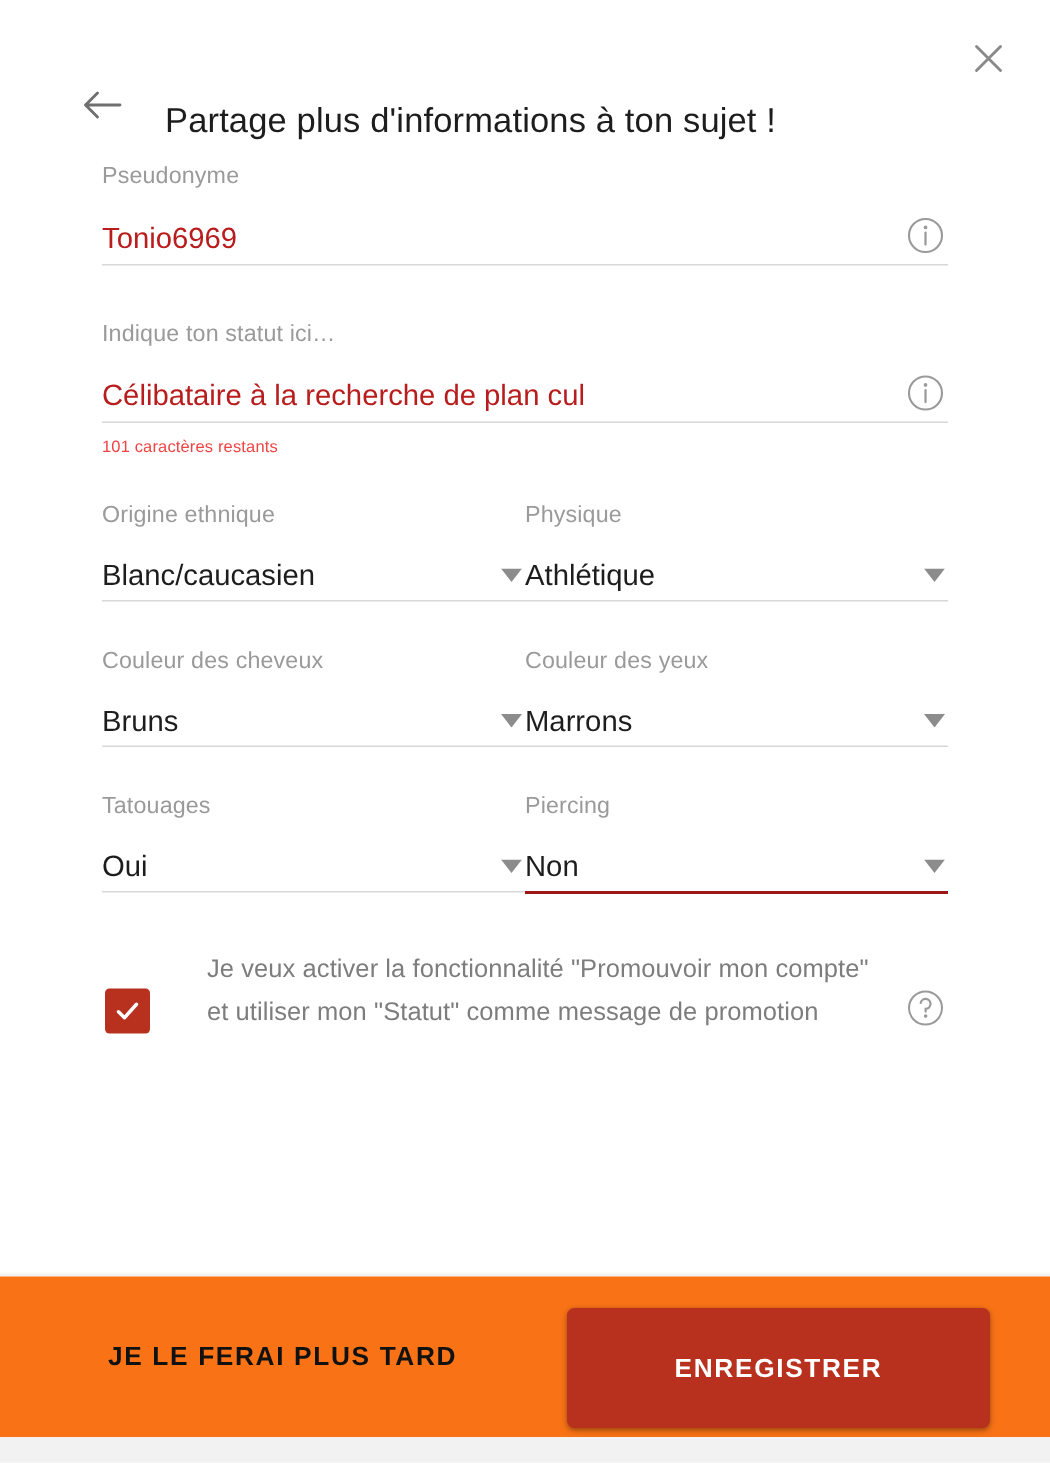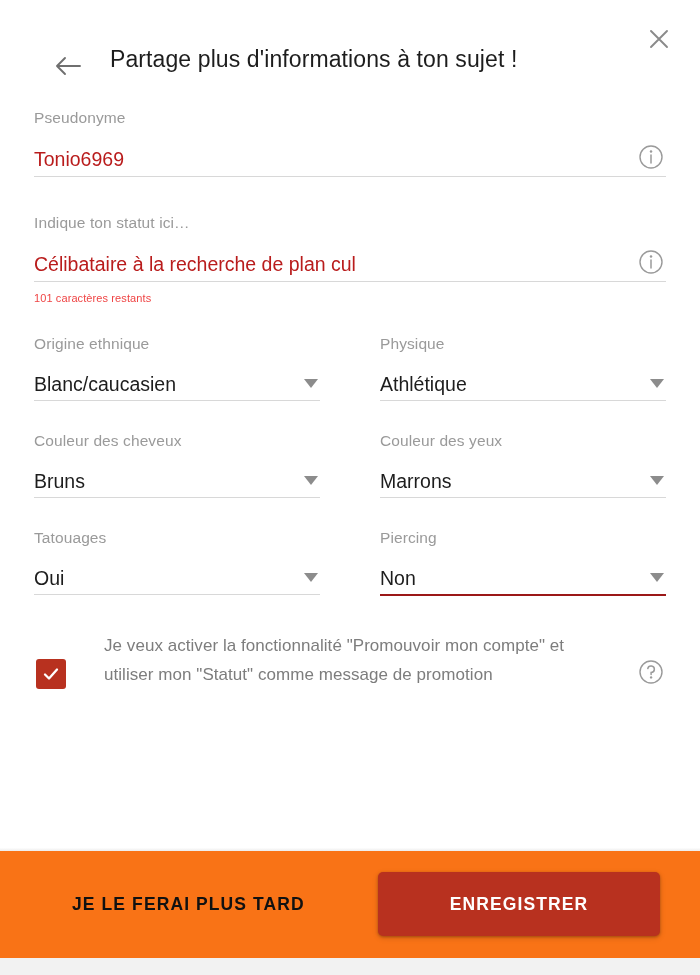--- a/index.html
+++ b/index.html
@@ -27,42 +27,42 @@
     position:absolute; top:22px; right:24px;
     width:34px; height:34px;
     display:flex; align-items:center; justify-content:center;
     cursor:pointer;
   }
   .close-btn svg { display:block; }
 
   .title-row {
     position:absolute; top:46px; left:0;
     width:664px; height:48px;
-    display:flex; align-items:flex-start;
+    display:flex; align-items:flex-end;
   }
   .back-btn {
     width:44px; height:44px;
     margin-left:46px;
     display:flex; align-items:center; justify-content:center;
     cursor:pointer; flex:none;
   }
   .page-title {
     margin-left:20px;
     font-size:23px;
     color:#1d1d1d;
     letter-spacing:.1px;
     white-space:nowrap;
   }
 
   
   .form {
     position:absolute;
     top:108px; left:0;
     width:700px;
-    padding:0 34px;
+    padding:0 68px;
   }
 
   .field-label {
     font-size:15.5px;
     color:#9a9a9a;
     letter-spacing:.1px;
     line-height:20px;
   }
 
   
@@ -178,21 +178,21 @@
     font-weight:bold;
     letter-spacing:1.1px;
     color:#111111;
     background:none; border:none;
     cursor:pointer;
     font-family:"Liberation Sans", sans-serif;
   }
   .btn-save {
     position:absolute;
     left:378px; top:21px;
-    width:282px; height:64px;
+    width:282px; height:80px;
     background:#b8311f;
     border:none; border-radius:5px;
     color:#ffffff;
     font-size:17.5px;
     font-weight:bold;
     letter-spacing:1.1px;
     cursor:pointer;
     box-shadow:0 1px 3px rgba(0,0,0,.28), 0 2px 6px rgba(0,0,0,.14);
     font-family:"Liberation Sans", sans-serif;
   }

